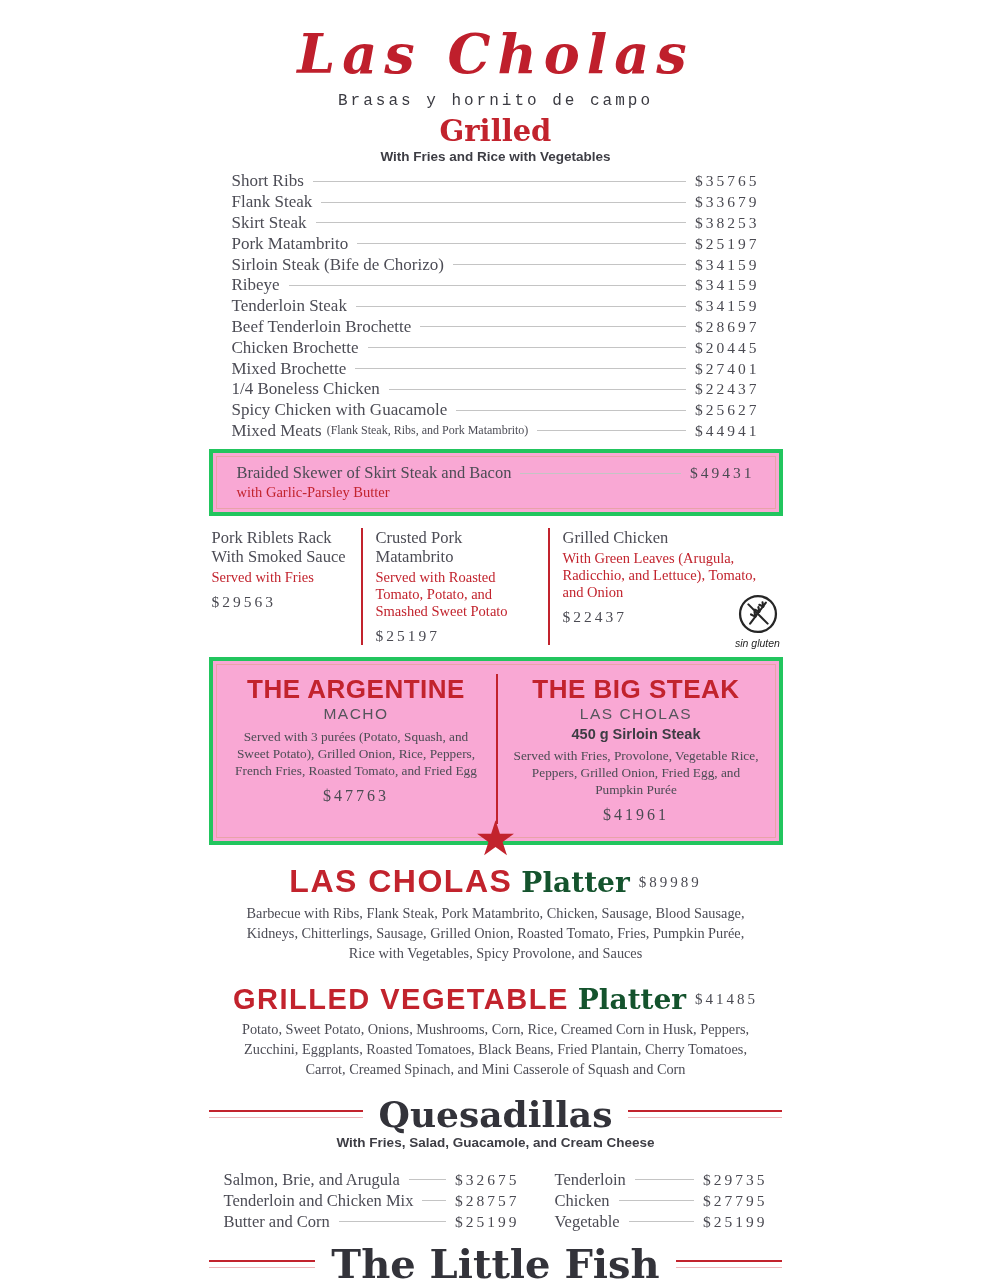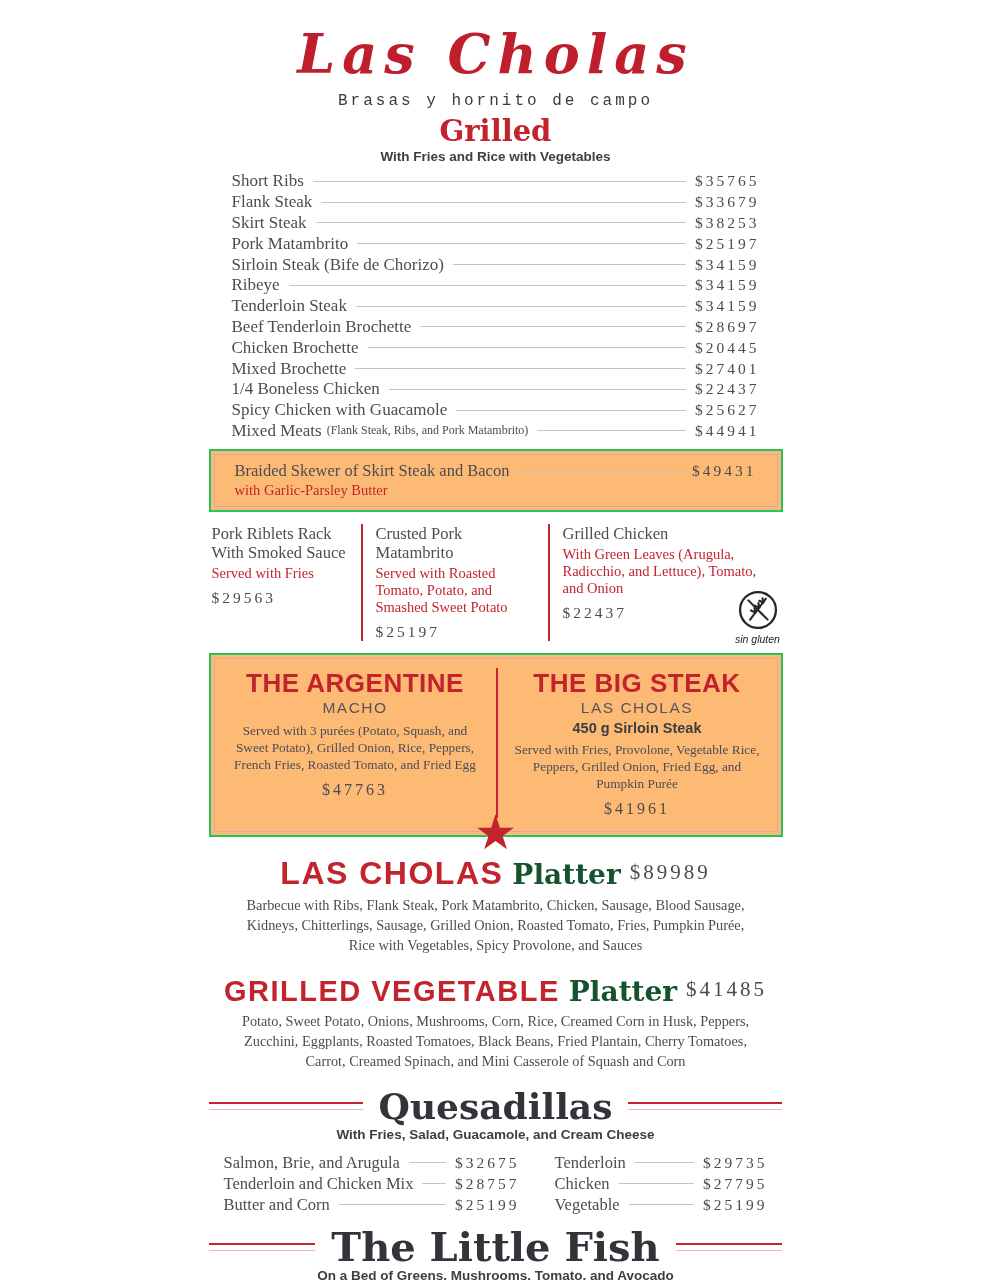--- a/index.html
+++ b/index.html
@@ -31,21 +31,21 @@
 
   
   .menu-list { margin-top:6px; padding:0 23px 0 23px; }
   .mrow { display:flex; align-items:center; height:20.8px; font-size:17px; }
   .mrow .name { white-space:nowrap; }
   .mrow .note { font-size:12px; margin-left:5px; white-space:nowrap; }
   .mrow .line { flex:1 1 auto; min-width:8px; border-top:1px solid #c4c4c4; margin:0 9px; }
   .mrow .price { white-space:nowrap; font-size:15.5px; letter-spacing:3px; color:#4a4a52; }
 
   
-  .redbox { border:2px solid #22c55e; padding:3px; background:#fdba74; }
+  .redbox { border:4px solid #22c55e; padding:3px; background:#f9a8d4; }
   .redbox-inner { border:1px solid #e8a3a8; }
 
   .skewer { margin-top:8px; }
   .skewer .redbox-inner { padding:5px 20px 7px 20px; }
   .skewer .sub { color:#c2232d; font-size:14.5px; line-height:17px; }
   .skewer .mrow { height:22px; font-size:16.5px; }
 
   
   .trio { display:flex; margin-top:12px; min-height:92px; }
   .tcol { position:relative; padding:0 12px 0 13px; box-sizing:border-box; }
@@ -68,30 +68,30 @@
   .sig-head { font-family:"Liberation Sans",sans-serif; font-weight:bold; font-size:14.5px; color:#3c3c43; margin-top:3px; }
   .sig-desc { font-size:13.3px; line-height:17px; margin-top:5px; }
   .sig-price { font-size:16px; letter-spacing:3px; margin-top:8px; color:#4a4a52; }
   .star { position:absolute; left:50%; bottom:0; transform:translate(-50%,46%); color:#c2232d; font-size:48px; line-height:1; z-index:2; }
 
   
   .platter-head { text-align:center; margin-top:18px; white-space:nowrap; }
   .ph-main { color:#c2232d; font-family:"Liberation Sans",sans-serif; font-weight:bold; font-size:32px; letter-spacing:1.5px; }
   .ph-main.smaller { font-size:29px; }
   .ph-script { font-size:28px; color:#14532d; margin-left:9px; }
-  .ph-price { font-size:21px; letter-spacing:3px; color:#4a4a52; margin-left:9px; position:relative; top:-5px; }
+  .ph-price { font-size:15px; letter-spacing:3px; color:#4a4a52; margin-left:9px; position:relative; top:-5px; }
   .platter-desc { width:520px; margin:3px auto 0; text-align:center; font-size:14.3px; line-height:20px; }
 
   
   .rule-head { display:flex; align-items:center; justify-content:center; margin-top:15px; }
   .rline { width:168px; height:5px; border-top:2px solid #c2232d; border-bottom:1px solid #efb6ba; }
   .rtitle { font-size:36px; line-height:40px; color:#33333a; margin:0 16px; white-space:nowrap; }
   .rtitle.fish { font-size:40px; }
 
-  .two-col { display:flex; justify-content:space-between; margin-top:9px; padding:0 15px; }
+  .two-col { display:flex; justify-content:space-between; margin-top:18px; padding:0 15px; }
   .qcol-l { width:296px; } .qcol-r { width:213px; }
   .two-col .mrow { height:21px; font-size:16.5px; }
 </style>
 </head>
 <body>
 
 <div class="page">
   <div class="content">
 
     <div class="logo">Las Cholas</div>

